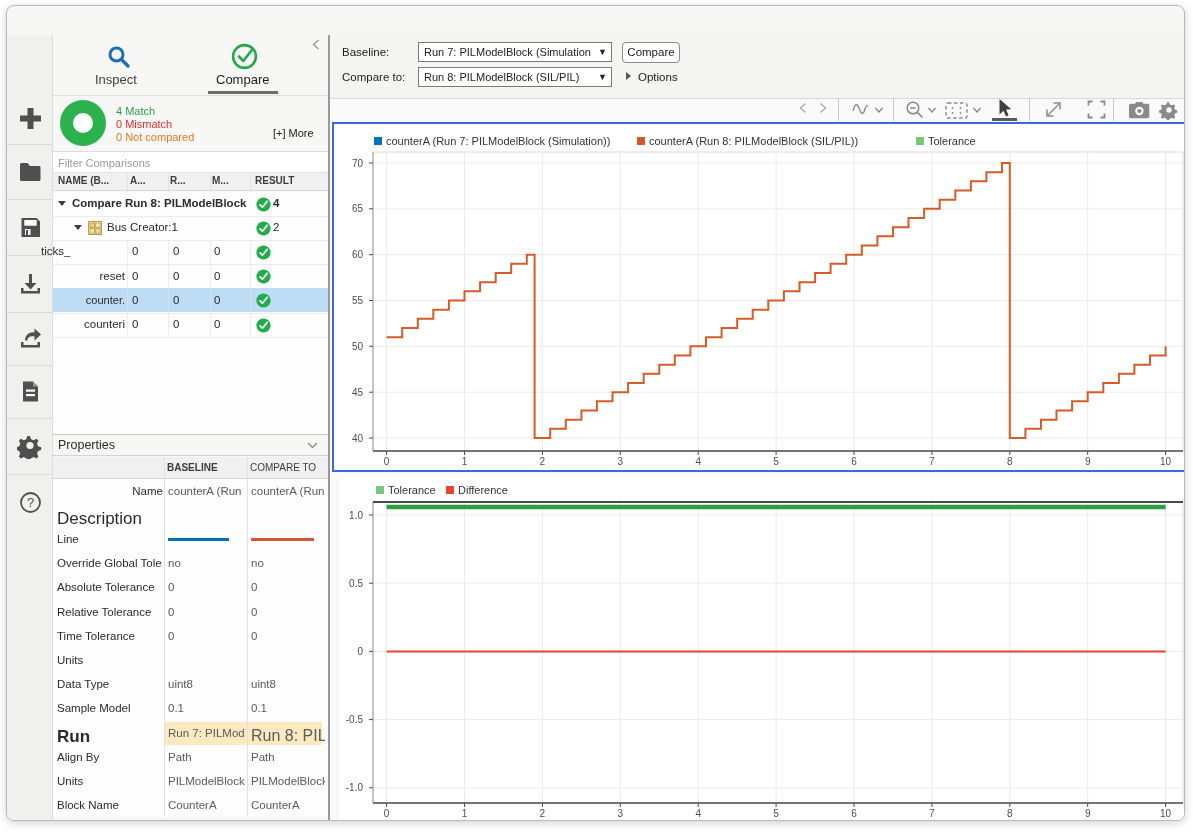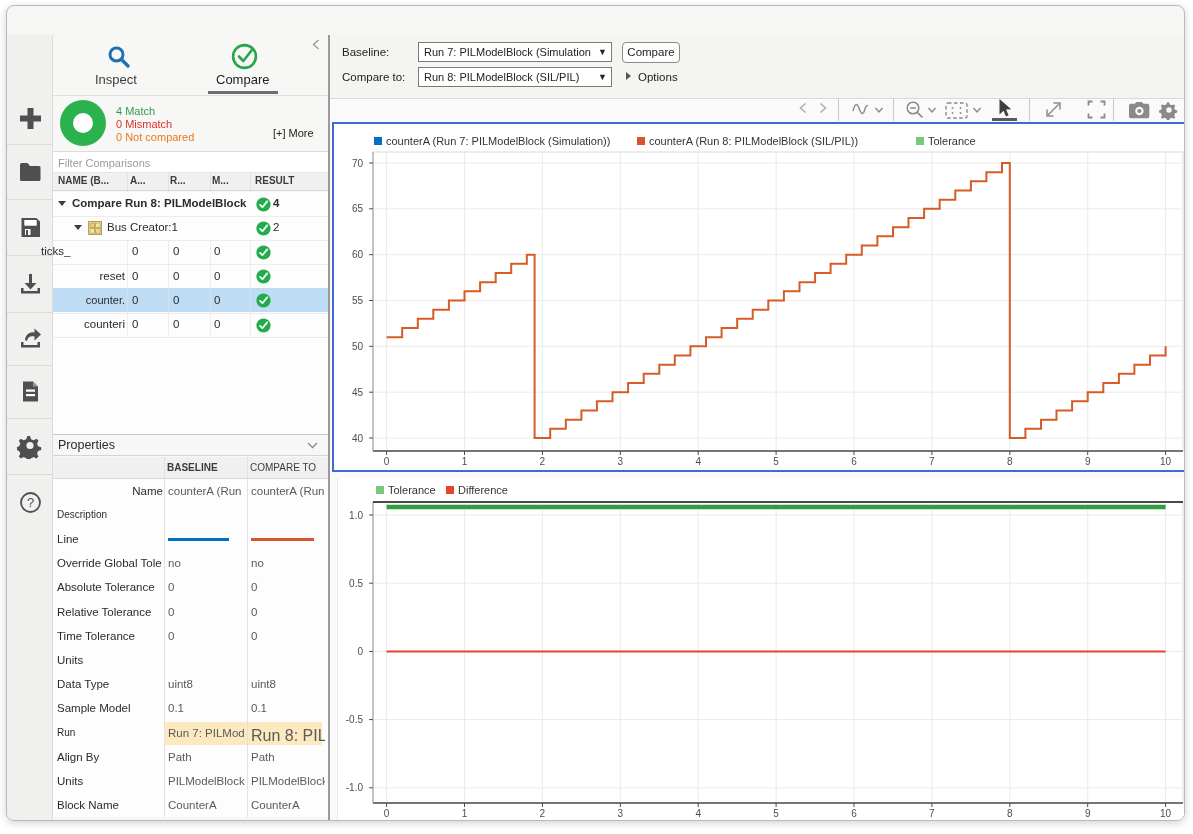--- a/index.html
+++ b/index.html
@@ -182,21 +182,21 @@
       </svg>
 <div class="abs" style="left:0;top:422px;width:275px;height:22px;background:#f0f0f0;border-bottom:1px solid #d9d9d9"></div>
 <div class="abs" style="left:114px;top:427px;font-size:10px;font-weight:bold;color:#3c3c3c;letter-spacing:0px">BASELINE</div>
 <div class="abs" style="left:197px;top:427px;font-size:10px;font-weight:normal;color:#3c3c3c;letter-spacing:0px">COMPARE TO</div>
 <div class="abs" style="left:0;top:444px;width:275px;height:338px;background:#fdfdfd"></div>
 <div class="abs" style="left:111px;top:422px;width:1px;height:360px;background:#e2e2e2"></div>
 <div class="abs" style="left:194px;top:422px;width:1px;height:360px;background:#e2e2e2"></div>
 <div class="abs" style="left:4px;top:449.6px;width:106px;overflow:hidden;white-space:nowrap;font-size:11.5px;color:#2b2b2b;text-align:right;">Name</div>
 <div class="abs" style="left:115px;top:449.6px;width:78px;overflow:hidden;white-space:nowrap;font-size:11.5px;color:#5b5b5b">counterA (Run</div>
 <div class="abs" style="left:198px;top:449.6px;width:74px;overflow:hidden;white-space:nowrap;font-size:11.5px;color:#5b5b5b">counterA (Run</div>
-<div class="abs" style="left:4px;top:473.79999999999995px;width:106px;overflow:hidden;white-space:nowrap;font-size:10px;color:#2b2b2b;">Description</div>
+<div class="abs" style="left:4px;top:473.79999999999995px;width:106px;overflow:hidden;white-space:nowrap;font-size:17px;color:#2b2b2b;">Description</div>
 <div class="abs" style="left:4px;top:498.0px;width:106px;overflow:hidden;white-space:nowrap;font-size:11.5px;color:#2b2b2b;">Line</div>
 <div class="abs" style="left:115px;top:503.0px;width:61px;height:3px;background:#0072bd"></div>
 <div class="abs" style="left:198px;top:503.0px;width:63px;height:3px;background:#d2572d"></div>
 <div class="abs" style="left:4px;top:522.2px;width:106px;overflow:hidden;white-space:nowrap;font-size:11.5px;color:#2b2b2b;">Override Global Tole</div>
 <div class="abs" style="left:115px;top:522.2px;width:78px;overflow:hidden;white-space:nowrap;font-size:11.5px;color:#5b5b5b">no</div>
 <div class="abs" style="left:198px;top:522.2px;width:74px;overflow:hidden;white-space:nowrap;font-size:11.5px;color:#5b5b5b">no</div>
 <div class="abs" style="left:4px;top:546.4px;width:106px;overflow:hidden;white-space:nowrap;font-size:11.5px;color:#2b2b2b;">Absolute Tolerance</div>
 <div class="abs" style="left:115px;top:546.4px;width:78px;overflow:hidden;white-space:nowrap;font-size:11.5px;color:#5b5b5b">0</div>
 <div class="abs" style="left:198px;top:546.4px;width:74px;overflow:hidden;white-space:nowrap;font-size:11.5px;color:#5b5b5b">0</div>
 <div class="abs" style="left:4px;top:570.6px;width:106px;overflow:hidden;white-space:nowrap;font-size:11.5px;color:#2b2b2b;">Relative Tolerance</div>
@@ -207,21 +207,21 @@
 <div class="abs" style="left:198px;top:594.8000000000001px;width:74px;overflow:hidden;white-space:nowrap;font-size:11.5px;color:#5b5b5b">0</div>
 <div class="abs" style="left:4px;top:619.0px;width:106px;overflow:hidden;white-space:nowrap;font-size:11.5px;color:#2b2b2b;">Units</div>
 <div class="abs" style="left:4px;top:643.2px;width:106px;overflow:hidden;white-space:nowrap;font-size:11.5px;color:#2b2b2b;">Data Type</div>
 <div class="abs" style="left:115px;top:643.2px;width:78px;overflow:hidden;white-space:nowrap;font-size:11.5px;color:#5b5b5b">uint8</div>
 <div class="abs" style="left:198px;top:643.2px;width:74px;overflow:hidden;white-space:nowrap;font-size:11.5px;color:#5b5b5b">uint8</div>
 <div class="abs" style="left:4px;top:667.4px;width:106px;overflow:hidden;white-space:nowrap;font-size:11.5px;color:#2b2b2b;">Sample Model</div>
 <div class="abs" style="left:115px;top:667.4px;width:78px;overflow:hidden;white-space:nowrap;font-size:11.5px;color:#5b5b5b">0.1</div>
 <div class="abs" style="left:198px;top:667.4px;width:74px;overflow:hidden;white-space:nowrap;font-size:11.5px;color:#5b5b5b">0.1</div>
 <div class="abs" style="left:112px;top:687.0px;width:82px;height:23px;background:#fce9c0"></div>
 <div class="abs" style="left:195px;top:687.0px;width:74px;height:23px;background:#fce9c0"></div>
-<div class="abs" style="left:4px;top:691.6px;width:106px;overflow:hidden;white-space:nowrap;font-size:10px;color:#2b2b2b;font-weight:normal;">Run</div>
+<div class="abs" style="left:4px;top:691.6px;width:106px;overflow:hidden;white-space:nowrap;font-size:17px;color:#2b2b2b;font-weight:bold;">Run</div>
 <div class="abs" style="left:115px;top:691.6px;width:78px;overflow:hidden;white-space:nowrap;font-size:11.5px;color:#5b5b5b">Run 7: PILMod</div>
 <div class="abs" style="left:198px;top:691.6px;width:74px;overflow:hidden;white-space:nowrap;font-size:16px;color:#5b5b5b">Run 8: PILMod</div>
 <div class="abs" style="left:4px;top:715.8000000000001px;width:106px;overflow:hidden;white-space:nowrap;font-size:11.5px;color:#2b2b2b;">Align By</div>
 <div class="abs" style="left:115px;top:715.8000000000001px;width:78px;overflow:hidden;white-space:nowrap;font-size:11.5px;color:#5b5b5b">Path</div>
 <div class="abs" style="left:198px;top:715.8000000000001px;width:74px;overflow:hidden;white-space:nowrap;font-size:11.5px;color:#5b5b5b">Path</div>
 <div class="abs" style="left:4px;top:740.0px;width:106px;overflow:hidden;white-space:nowrap;font-size:11.5px;color:#2b2b2b;">Units</div>
 <div class="abs" style="left:115px;top:740.0px;width:78px;overflow:hidden;white-space:nowrap;font-size:11.5px;color:#5b5b5b">PILModelBlock</div>
 <div class="abs" style="left:198px;top:740.0px;width:74px;overflow:hidden;white-space:nowrap;font-size:11.5px;color:#5b5b5b">PILModelBlock</div>
 <div class="abs" style="left:4px;top:764.1999999999999px;width:106px;overflow:hidden;white-space:nowrap;font-size:11.5px;color:#2b2b2b;">Block Name</div>
 <div class="abs" style="left:115px;top:764.1999999999999px;width:78px;overflow:hidden;white-space:nowrap;font-size:11.5px;color:#5b5b5b">CounterA</div>

